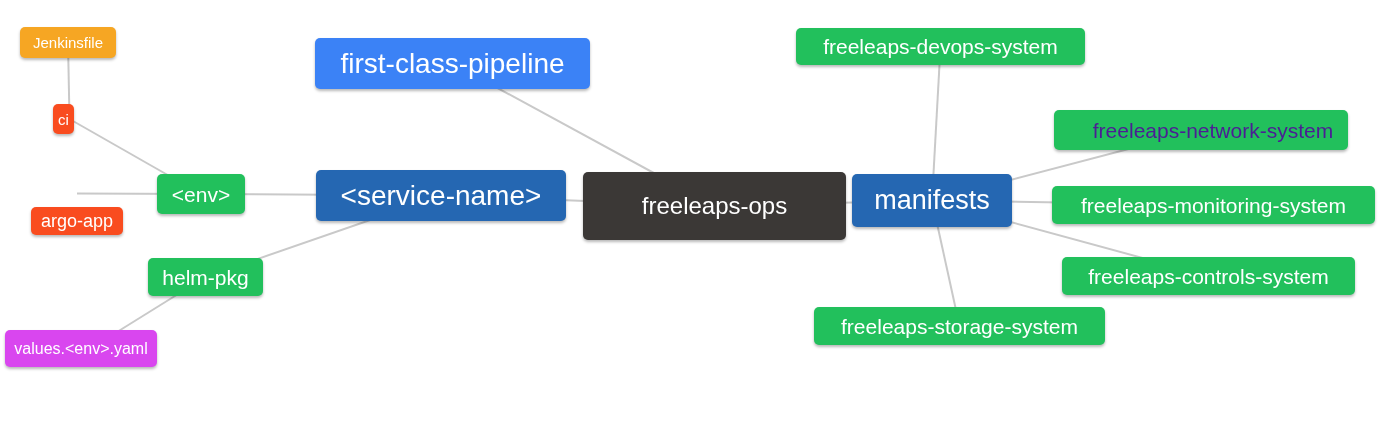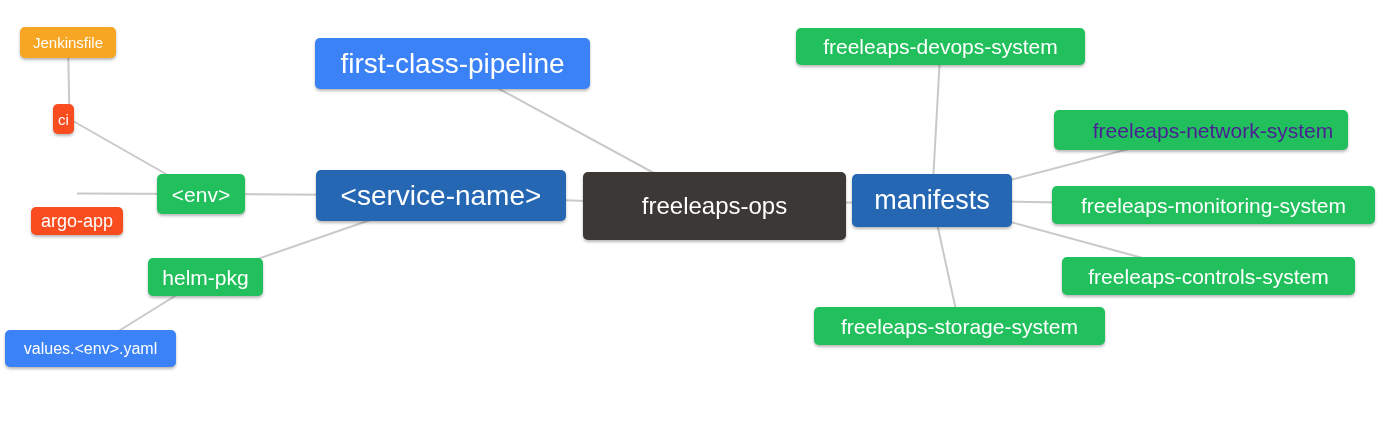--- a/index.html
+++ b/index.html
@@ -55,20 +55,20 @@
   <div id="node-layer">
       <div class="node" style="left: 20px; top: 27px; width: 96px; height: 31px; font-size: 15px; background: rgb(246, 166, 35); color: rgb(255, 255, 255);">Jenkinsfile</div>
       <div class="node" style="left: 53px; top: 104px; width: 21px; height: 30px; font-size: 15px; background: rgb(249, 76, 31); color: rgb(255, 255, 255);">ci</div>
       <div class="node" style="left: 31px; top: 176px; width: 92px; height: 28px; font-size: 18px; background: rgb(249, 76, 31); color: rgb(255, 255, 255); margin-top: 31px;">argo-app</div>
       <div class="node" style="left: 157px; top: 174px; width: 88px; height: 40px; font-size: 21px; background: rgb(34, 192, 92); color: rgb(255, 255, 255);">&lt;env&gt;</div>
       <div class="node" style="left: 315px; top: 38px; width: 275px; height: 51px; font-size: 28px; background: #3b82f6; color: rgb(255, 255, 255);">first-class-pipeline</div>
       <div class="node" style="left: 316px; top: 170px; width: 250px; height: 51px; font-size: 28px; background: rgb(37, 103, 178); color: rgb(255, 255, 255);">&lt;service-name&gt;</div>
       <div class="node" style="left: 583px; top: 172px; width: 263px; height: 68px; font-size: 24px; background: rgb(59, 56, 54); color: rgb(255, 255, 255);">freeleaps-ops</div>
       <div class="node" style="left: 852px; top: 174px; width: 160px; height: 53px; font-size: 27px; background: rgb(37, 103, 178); color: rgb(255, 255, 255);">manifests</div>
       <div class="node" style="left: 148px; top: 258px; width: 115px; height: 38px; font-size: 21px; background: rgb(34, 192, 92); color: rgb(255, 255, 255);">helm-pkg</div>
-      <div class="node" style="left: 5px; top: 330px; width: 171px; height: 37px; font-size: 16px; background: #3b82f6; color: rgb(255, 255, 255);">values.&lt;env&gt;.yaml</div>
+      <div class="node" style="left: 5px; top: 330px; width: 152px; height: 37px; font-size: 16px; background: #d946ef; color: rgb(255, 255, 255);">values.&lt;env&gt;.yaml</div>
       <div class="node" style="left: 796px; top: 28px; width: 289px; height: 37px; font-size: 21px; background: rgb(34, 192, 92); color: rgb(255, 255, 255);">freeleaps-devops-system</div>
       <div class="node" style="left: 1054px; top: 110px; width: 294px; height: 40px; font-size: 21px; background: rgb(34, 192, 92); color: #4c1d95; padding-left: 24px;">freeleaps-network-system</div>
       <div class="node" style="left: 1052px; top: 186px; width: 323px; height: 38px; font-size: 21px; background: rgb(34, 192, 92); color: rgb(255, 255, 255);">freeleaps-monitoring-system</div>
       <div class="node" style="left: 1062px; top: 257px; width: 293px; height: 38px; font-size: 21px; background: rgb(34, 192, 92); color: rgb(255, 255, 255);">freeleaps-controls-system</div>
       <div class="node" style="left: 814px; top: 307px; width: 291px; height: 38px; font-size: 21px; background: rgb(34, 192, 92); color: rgb(255, 255, 255);">freeleaps-storage-system</div>
     </div>
 </div>
 
 </body></html>

